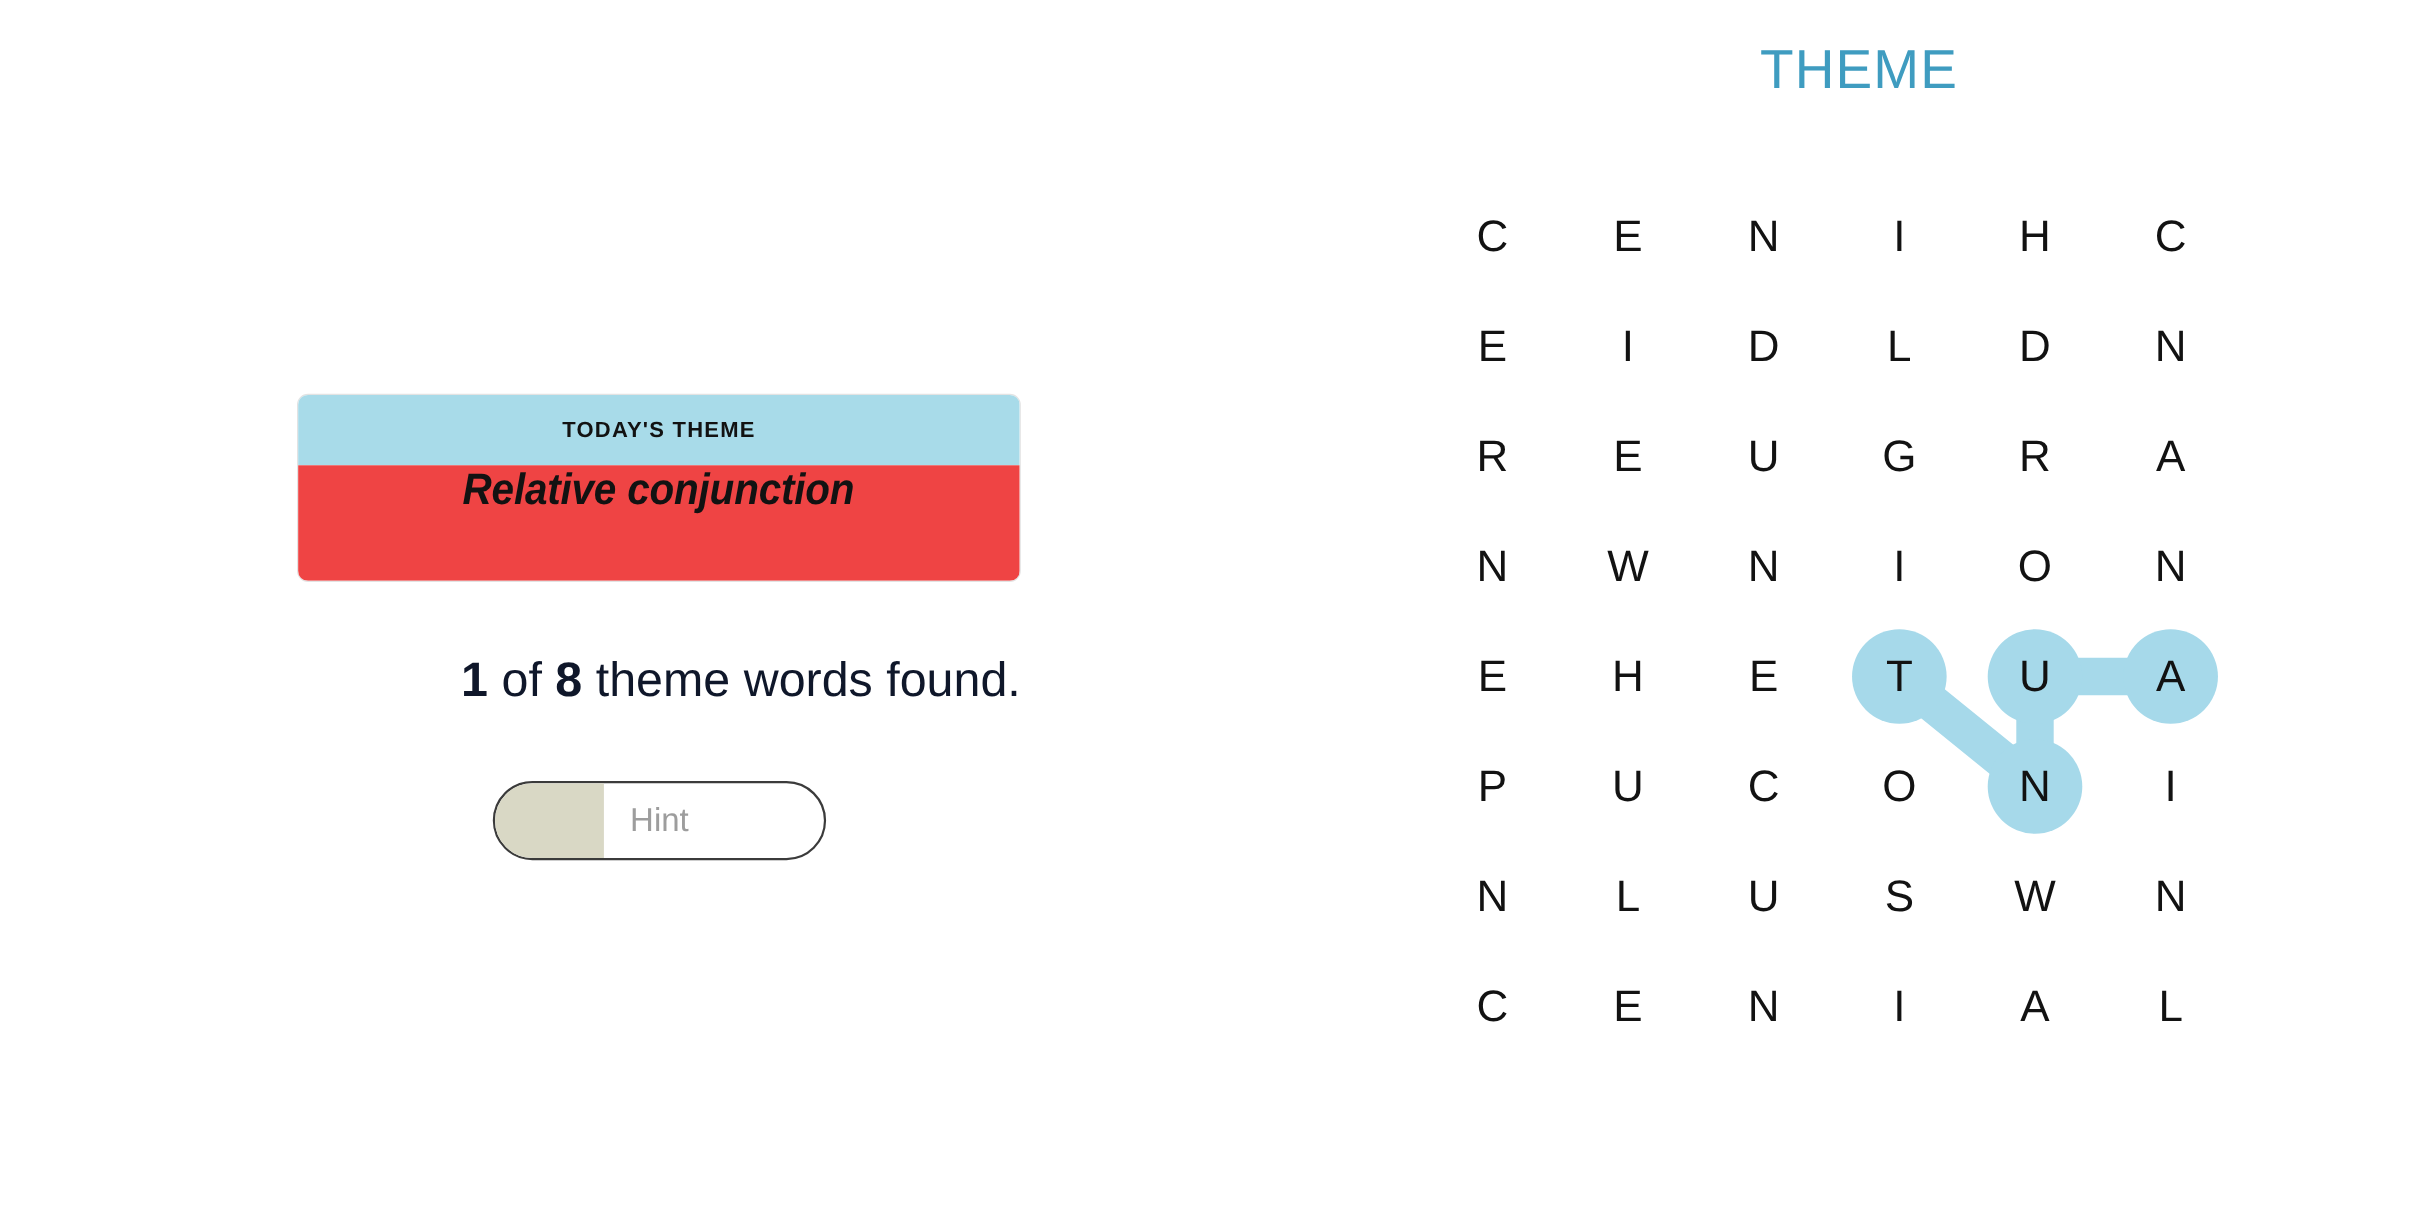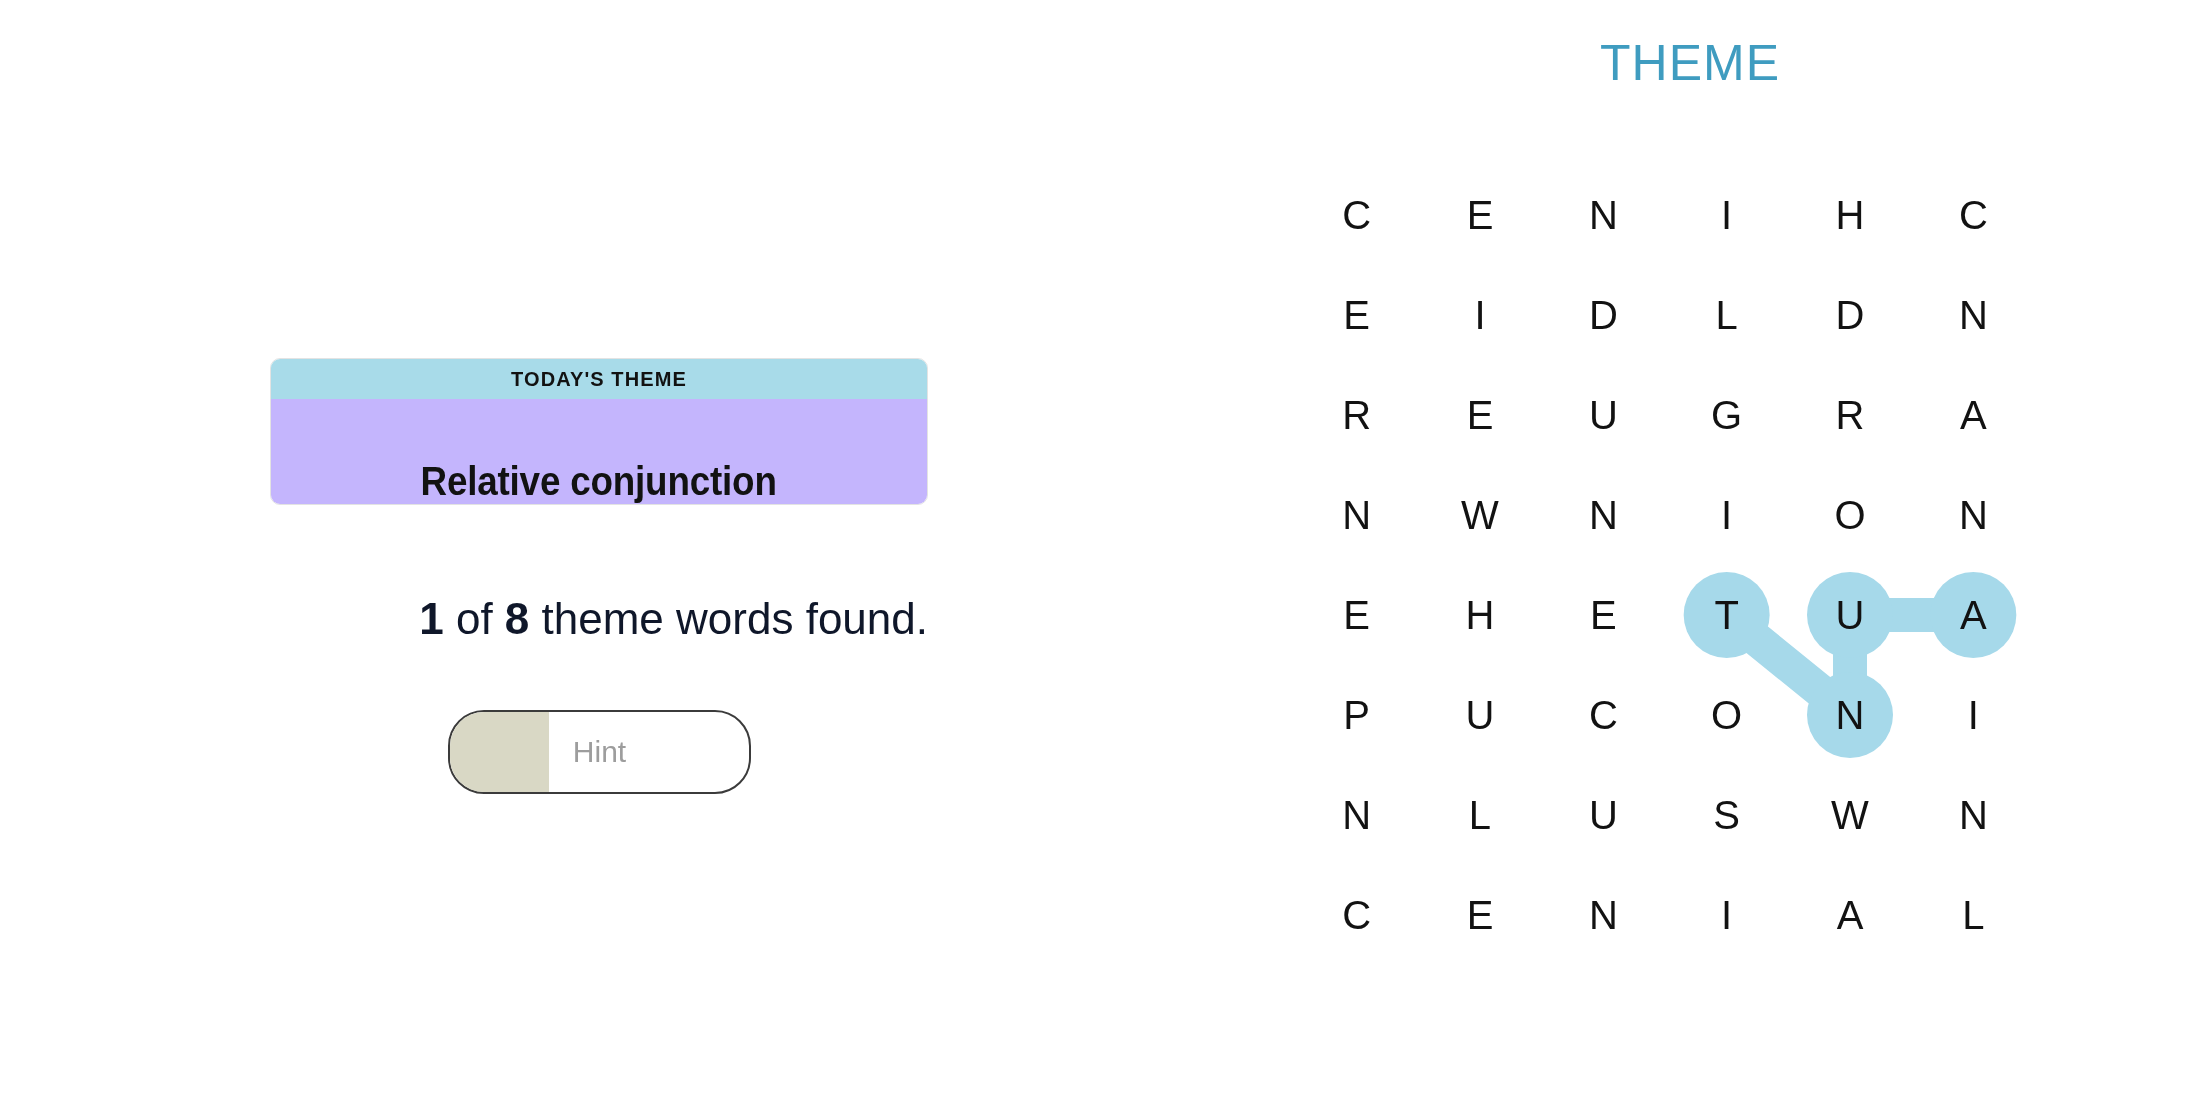--- a/index.html
+++ b/index.html
@@ -30,38 +30,39 @@
     top: 358px;
     width: 658px;
     border: 1px solid #e3e3e3;
     border-radius: 10px;
     background: #ffffff;
     box-sizing: border-box;
     overflow: hidden;
   }
   #theme-card-header {
     background: #a8dbe9;
-    height: 40px;
+    height: 64px;
     display: flex;
     align-items: center;
     justify-content: center;
   }
   #theme-card-header .label {
     font-family: "Liberation Sans", sans-serif;
     font-size: 20px;
     font-weight: 700;
     letter-spacing: 1.1px;
     color: #121212;
   }
   #theme-card-body {
     height: 105px;
     display: flex;
-    align-items: flex-end;
-    justify-content: center;
-    background: #c4b5fd;
+    align-items: flex-start;
+    justify-content: center;
+    background: #ef4444;
+    font-style: italic;
   }
   #theme-card-body .theme-text {
     font-family: "Liberation Sans Narrow", "Liberation Sans", sans-serif;
     font-size: 40px;
     font-weight: 700;
     color: #121212;
     letter-spacing: -0.2px;
     transform: scaleX(0.92);
   }
 
@@ -78,21 +79,21 @@
   }
   #progress-line b {
     font-weight: 700;
   }
 
   #hint-button {
     position: absolute;
     left: 448px;
     top: 710px;
     width: 303px;
-    height: 84px;
+    height: 72px;
     border: 2px solid #3b3b3b;
     border-radius: 36px;
     background: #ffffff;
     box-sizing: border-box;
     overflow: hidden;
     display: flex;
     align-items: center;
     justify-content: center;
     cursor: pointer;
   }

